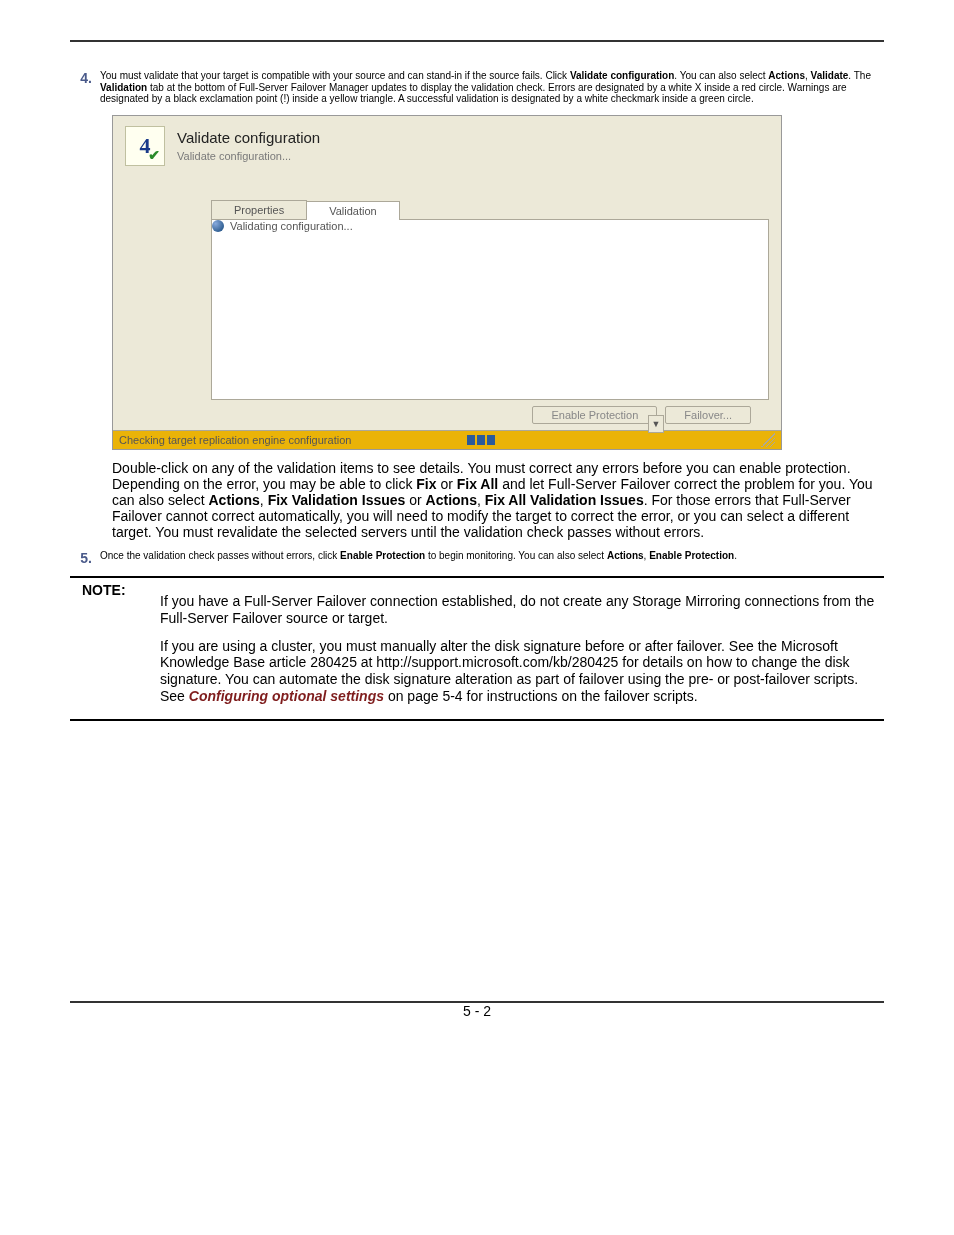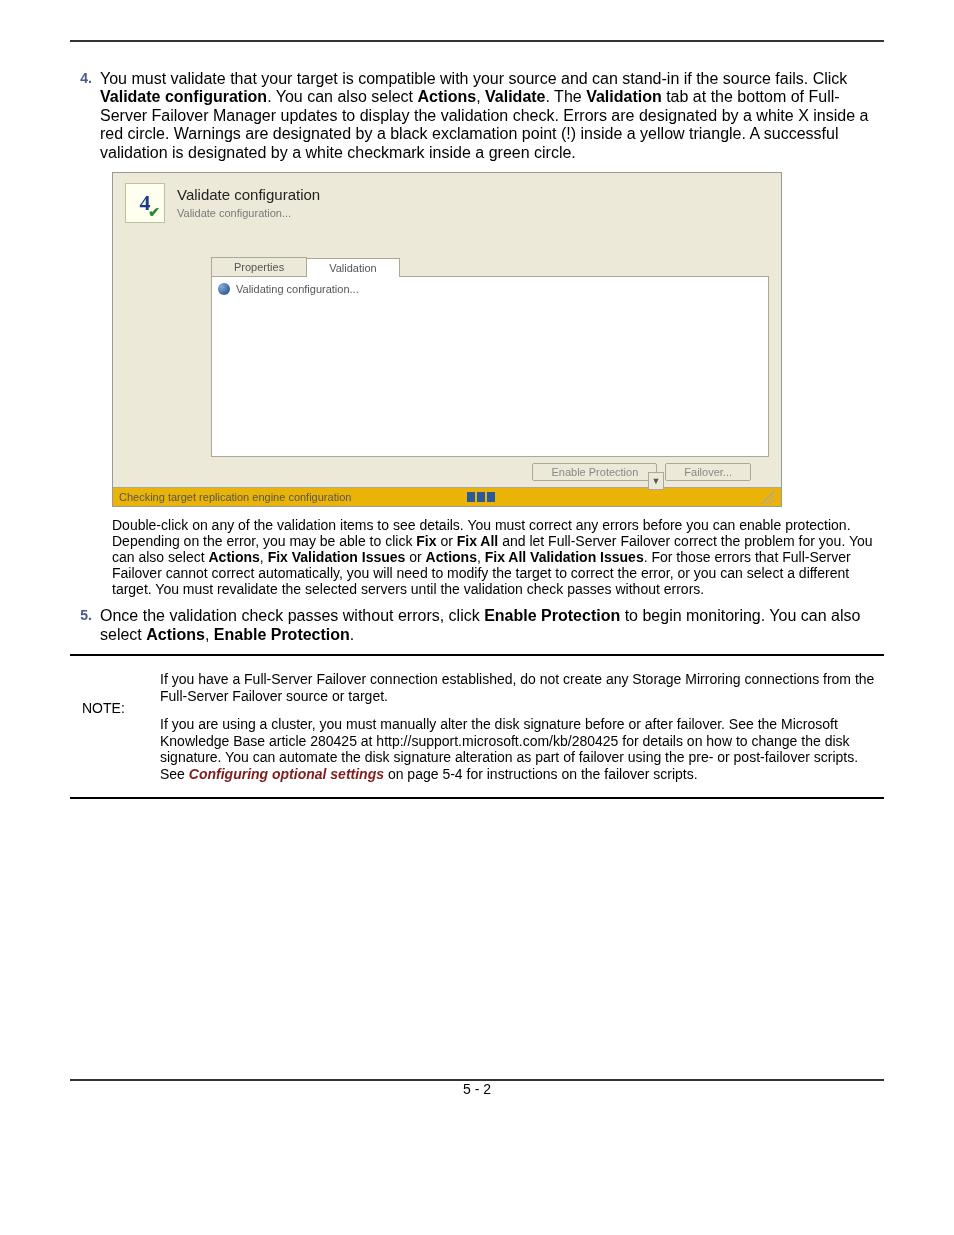--- a/index.html
+++ b/index.html
@@ -26,21 +26,21 @@
     width: 30px;
     flex-shrink: 0;
     text-align: right;
     font-weight: bold;
     color: #4a5a8a;
     font-size: 14px;
     padding-right: 8px;
   }
   .step-body {
     flex: 1;
-    font-size: 16px;
+    font-size: 10px;
     line-height: 1.15;
   }
   .step-body b { font-weight: bold; }
   .screenshot-wrap {
     margin: 10px 0 10px 42px;
     width: 670px;
     border: 1px solid #999;
     background: #ece9d8;
     font-family: Tahoma, sans-serif;
     font-size: 11px;
@@ -98,21 +98,20 @@
   }
   .tab.active {
     background: #fff;
     top: 1px;
   }
   .tab-body {
     background: #fff;
     border: 1px solid #aca899;
     border-top: none;
     height: 180px;
-    padding: 6px;
   }
   .val-row {
     display: flex;
     align-items: center;
     gap: 6px;
     font-size: 11px;
     color: #555;
   }
   .val-row .blue-ball {
     width: 12px; height: 12px; border-radius: 50%;
@@ -178,25 +177,24 @@
   .note-table {
     border-top: 2px solid #000;
     border-bottom: 2px solid #000;
     margin-top: 10px;
     padding: 4px 0;
     display: flex;
     gap: 20px;
     font-size: 14px;
   }
   .note-label {
-    font-weight: normal;
+    font-weight: bold;
     width: 70px;
     flex-shrink: 0;
     padding-left: 12px;
-    margin-top: 40px;
   }
   .note-body p {
     margin: 11px 0 10px 0;
     line-height: 1.2;
   }
   .note-body a.conf {
     color: #7f1d1d;
     font-weight: bold;
     font-style: italic;
     text-decoration: none;

